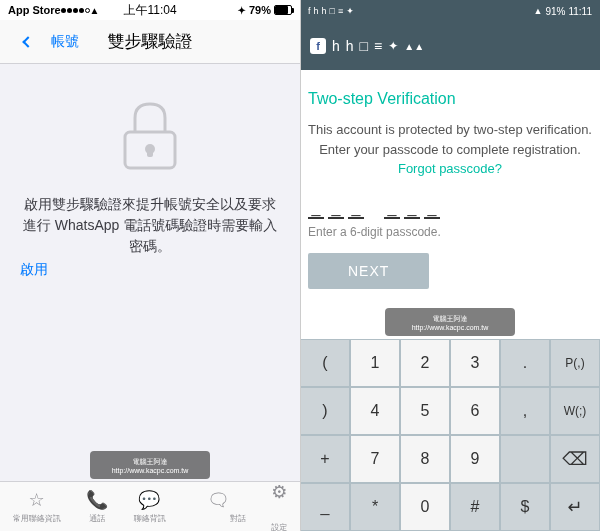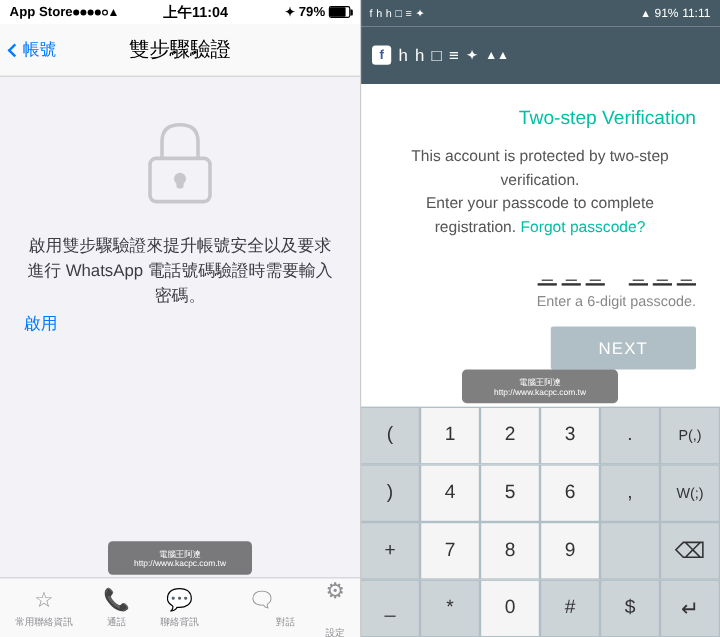--- a/index.html
+++ b/index.html
@@ -45,26 +45,26 @@
       border-bottom: 1px solid #d1d1d6;
       height: 44px;
       display: flex;
       align-items: center;
       justify-content: center;
       position: relative;
       padding: 0 10px;
     }
     .ios-nav-back {
       position: absolute;
-      left: 8px;
+      left: 24px;
       color: #007aff;
       font-size: 14px;
       display: flex;
       align-items: center;
-      gap: 3px;
+      gap: 19px;
       cursor: pointer;
     }
     .chevron-left {
       width: 8px;
       height: 8px;
       border-left: 2px solid #007aff;
       border-bottom: 2px solid #007aff;
       transform: rotate(45deg);
       display: inline-block;
     }
@@ -193,22 +193,22 @@
       font-size: 11px;
       color: #3b5998;
       font-weight: bold;
     }
 
     .right-main {
       flex: 1;
       background: #fff;
       display: flex;
       flex-direction: column;
-      align-items: flex-end;
-      padding: 20px 20px 0;
+      align-items: flex-start;
+      padding: 20px 8px 0;
       overflow: hidden;
     }
 
     .verification-title {
       font-size: 16px;
       font-weight: 500;
       color: #00bfa5;
       margin-bottom: 12px;
       text-align: center;
     }
@@ -338,21 +338,21 @@
       <span style="font-size:11px;font-weight:600;">App Store</span>
       <div class="signal-dots">
         <div class="dot"></div>
         <div class="dot"></div>
         <div class="dot"></div>
         <div class="dot"></div>
         <div class="dot empty"></div>
       </div>
       <span style="font-size:10px;">▲</span>
     </div>
-    <span style="font-size:12px;font-weight:700;position:absolute;left:50%;transform:translateX(-50%);margin-left:13px;">上午11:04</span>
+    <span style="font-size:12px;font-weight:400;position:absolute;left:50%;transform:translateX(-50%);">上午11:04</span>
     <div class="status-right">
       <span style="font-size:10px;">✦</span>
       <span style="font-size:11px;">79%</span>
       <div class="battery">
         <div class="battery-fill"></div>
       </div>
     </div>
   </div>
 
   <div class="ios-nav-bar">

